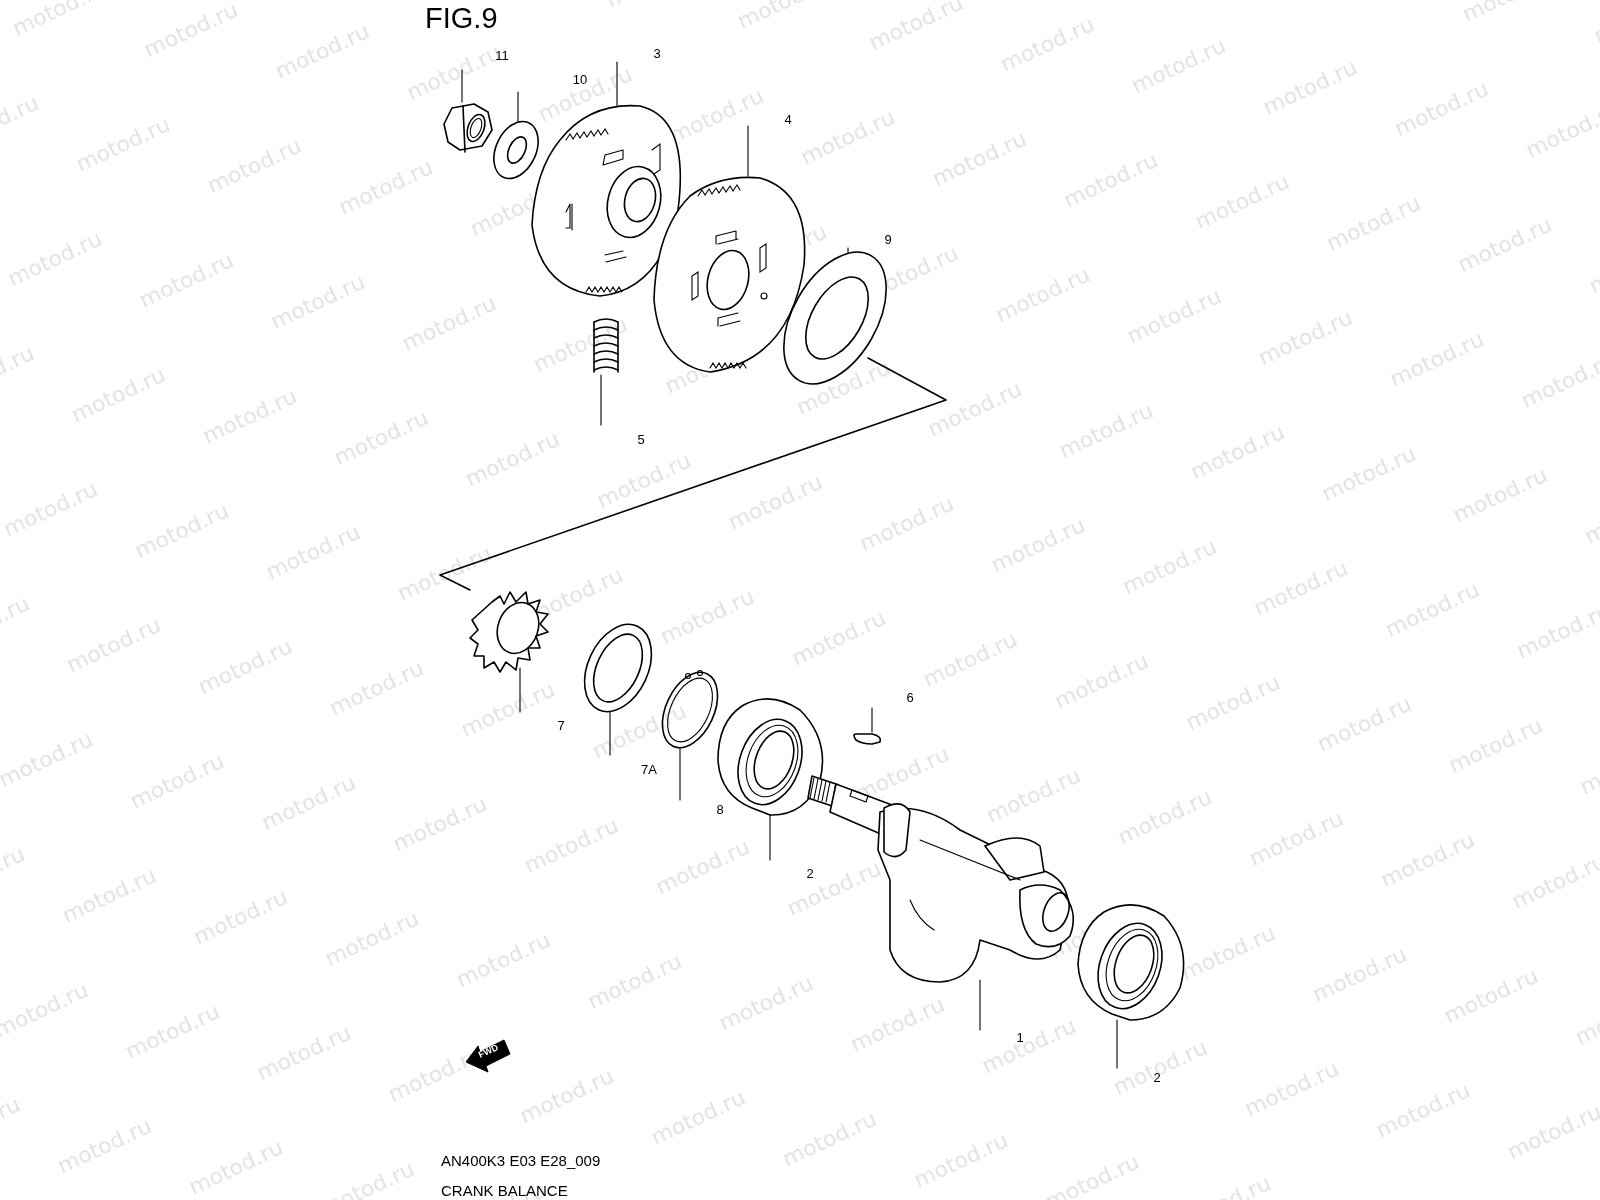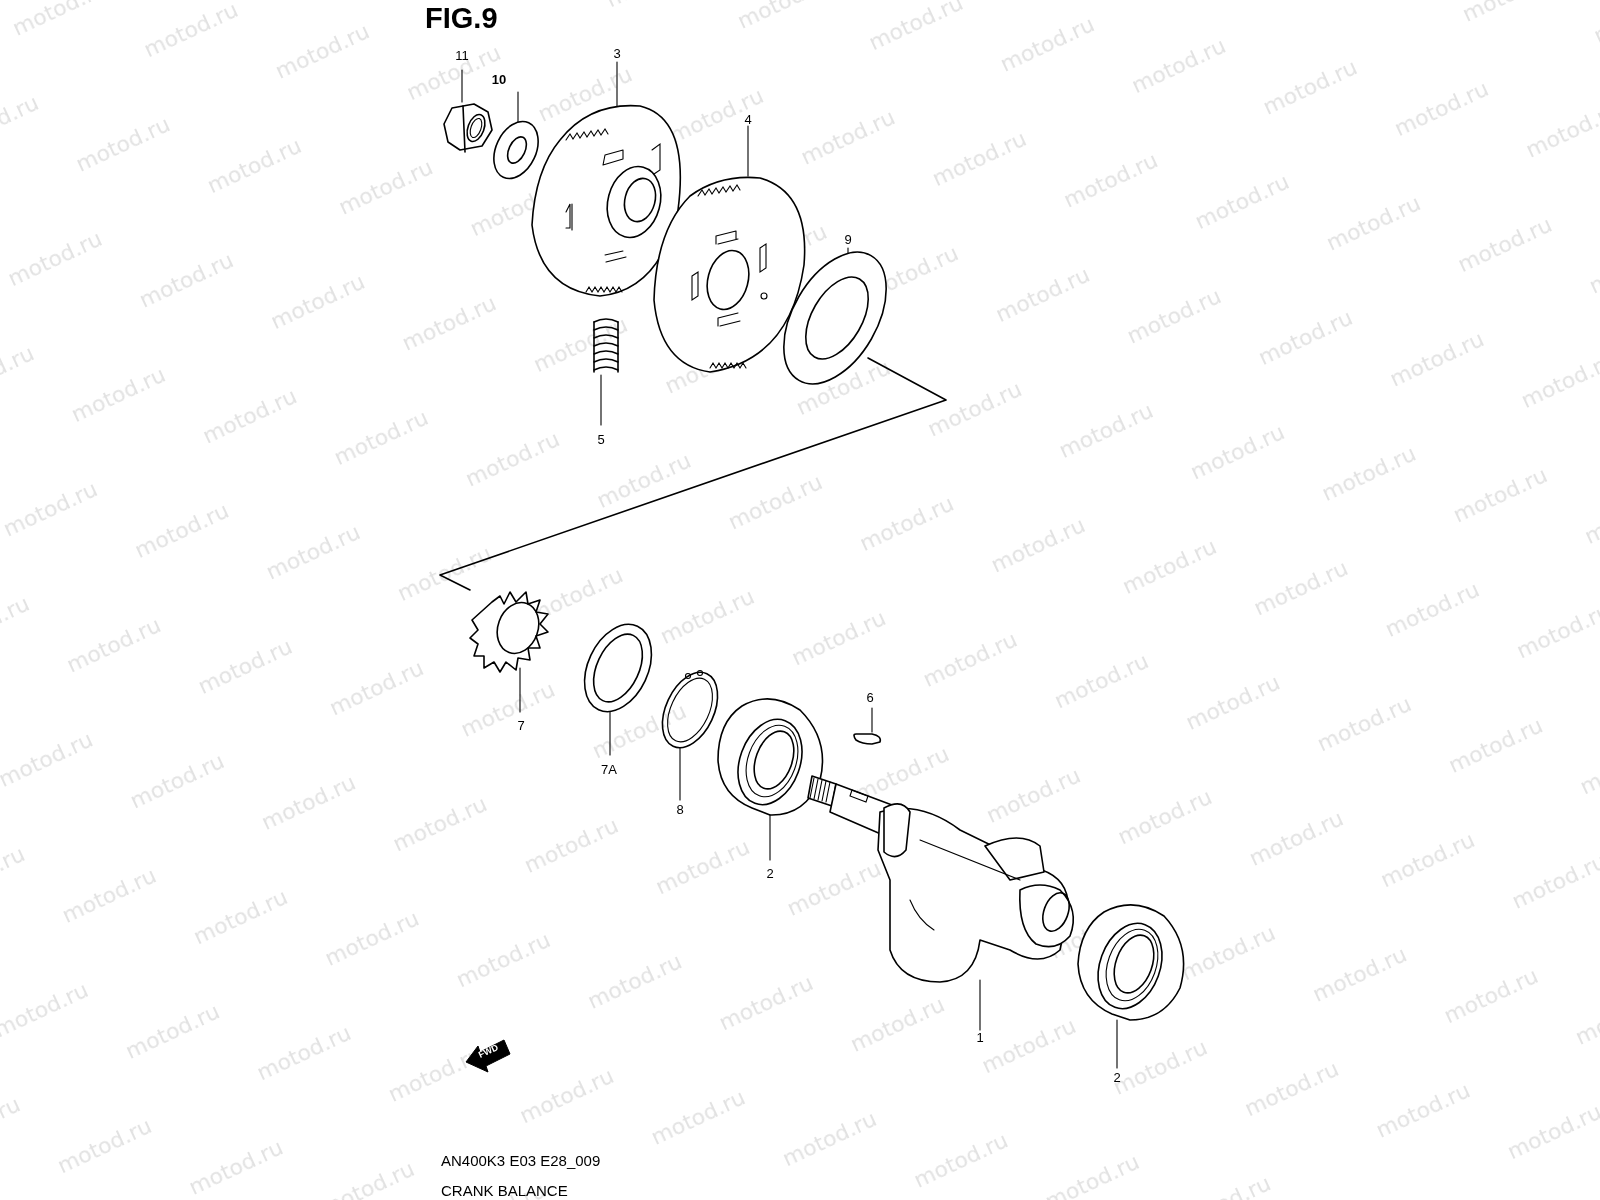--- a/index.html
+++ b/index.html
@@ -1,25 +1,25 @@
 <!DOCTYPE html>
 <html><head>
 <meta charset="utf-8">
 <style>
   html, body { margin: 0; padding: 0; background: #ffffff; }
   body { width: 1600px; height: 1200px; position: relative; overflow: hidden;
          font-family: "Liberation Sans", sans-serif; }
   #watermark { position: absolute; left: 0; top: 0; width: 1600px; height: 1200px; pointer-events: none; }
   #diagram { position: absolute; left: 0; top: 0; width: 1600px; height: 1200px; }
-  .fig-title { position: absolute; left: 425px; top: 2px; font-size: 29px; font-weight: bold;
+  .fig-title { position: absolute; left: 425px; top: 2px; font-size: 29px; font-weight: normal;
                color: #000; letter-spacing: 0px; }
   .caption { position: absolute; left: 441px; font-size: 15px; color: #000; }
   .cap1 { top: 1152px; }
   .cap2 { top: 1174px; margin-top: 8px; }
-  .callout { position: absolute; font-size: 13px; color: #000; transform: translateX(-50%); }
+  .callout { position: absolute; font-size: 13px; color: #000; transform: translateX(-50%); margin-left: 40px; }
   svg .ln { fill: none; stroke: #000; stroke-width: 1.6; stroke-linecap: round; stroke-linejoin: round; }
   svg .thin { fill: none; stroke: #000; stroke-width: 1.1; stroke-linecap: round; }
   svg .fillw { fill: #fff; stroke: #000; stroke-width: 1.6; stroke-linejoin: round; }
   .wm { fill: #e2e2e2; font-size: 22px; font-family: "DejaVu Sans", sans-serif; }
 </style>
 </head>
 <body>
 
 <svg id="watermark" viewBox="0 0 1600 1200">
   <defs>
@@ -154,21 +154,21 @@
   </g>
 
   <g>
     <path d="M466 1062 L478 1046 L480 1052 L504 1040 L510 1054 L486 1066 L488 1072 z" fill="#000" stroke="#000" stroke-width="1"></path>
   </g>
 </svg>
 
 <div class="fig-title">FIG.9</div>
 
 <div class="callout" style="left:462px; top:48px;">11</div>
-<div class="callout" style="left:499px; top:72px;font-weight:bold;">10</div>
+<div class="callout" style="left:540px; top:72px;">10</div>
 <div class="callout" style="left:617px; top:46px;">3</div>
 <div class="callout" style="left:748px; top:112px;">4</div>
 <div class="callout" style="left:848px; top:232px;">9</div>
 <div class="callout" style="left:601px; top:432px;">5</div>
 <div class="callout" style="left:521px; top:718px;">7</div>
 <div class="callout" style="left:609px; top:762px;">7A</div>
 <div class="callout" style="left:680px; top:802px;">8</div>
 <div class="callout" style="left:870px; top:690px;">6</div>
 <div class="callout" style="left:770px; top:866px;">2</div>
 <div class="callout" style="left:980px; top:1030px;">1</div>

